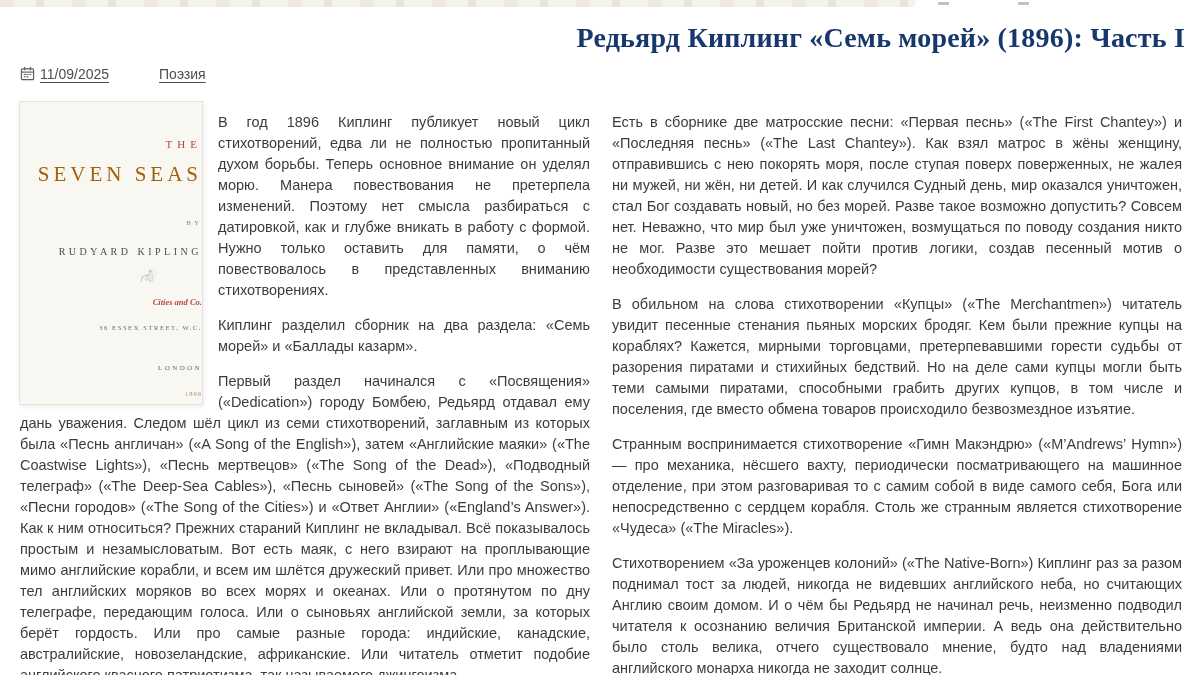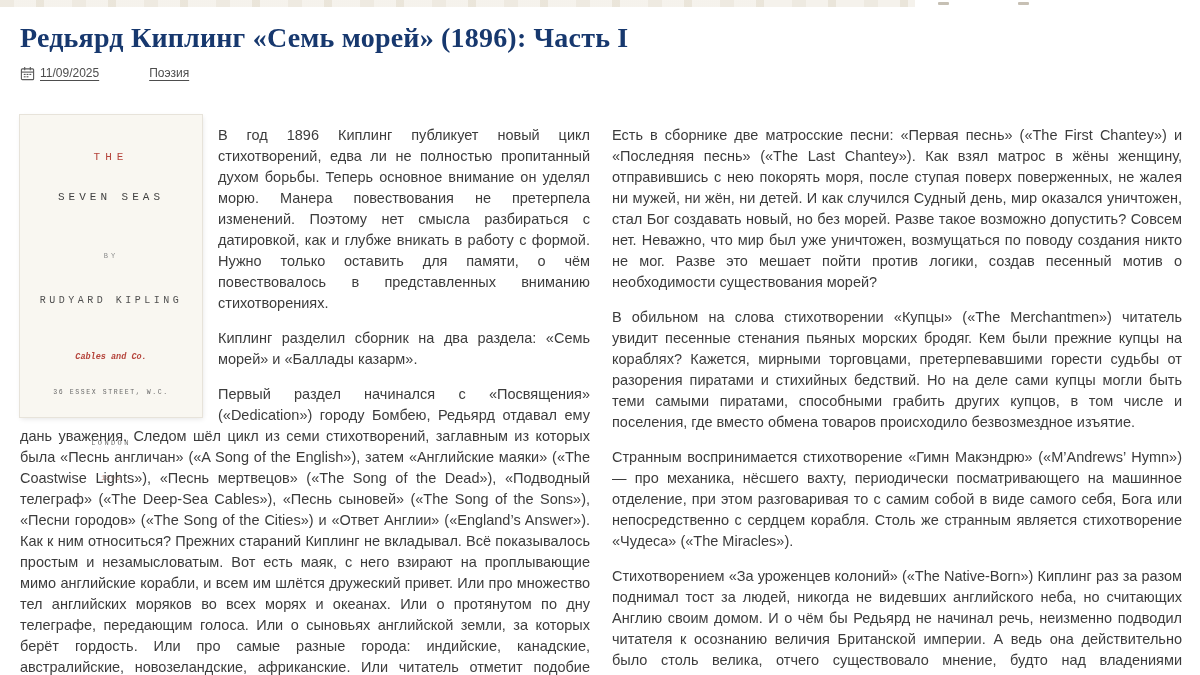--- a/index.html
+++ b/index.html
@@ -15,43 +15,44 @@
   }
   .top-strip .smudge{position:absolute;top:2px;width:11px;height:3px;background:#b4ab9b;border-radius:1px;}
   .smudge.s1{left:938px;} .smudge.s2{left:1018px;}
 
   .container{padding:10px 15px 0 20px;}
 
   h1.post-title{
     font-family:"Liberation Serif", serif;font-weight:700;
     font-size:28px;line-height:1.1;color:#17386e;margin:6px 0 12px;
     letter-spacing:.2px;
+    text-align:right;
   }
 
-  .meta{display:flex;align-items:center;font-size:12px;color:#4d4d4d;margin-bottom:32px;}
+  .meta{display:flex;align-items:center;font-size:14px;color:#4d4d4d;margin-bottom:18px;}
   .meta .cal{width:15px;height:15px;margin-right:5px;flex:0 0 auto;}
   .meta a{color:#4d4d4d;text-decoration:underline;text-underline-offset:3px;cursor:pointer;}
   .meta .cat{margin-left:50px;text-align:center;}
 
   .article{display:flex;gap:22px;}
   .col{width:570px;text-align:justify;font-size:14.5px;line-height:21px;color:#3c3c3c;}
   .col p{margin:12px 0 14px;}
 
   
   .book-figure{
     float:left;width:182px;height:302px;margin:2px 16px 4px 0;
     background:#f9f7f1;
     box-shadow:0 0 0 1px #e7e3da, 1px 2px 5px rgba(0,0,0,.10);
-    display:flex;flex-direction:column;align-items:center;
-    font-family:Liberation Mono, monospace;text-align:center;cursor:pointer;gap:10px;
+    display:flex;flex-direction:column;align-items:flex-end;
+    font-family:Liberation Serif, serif;text-align:center;cursor:pointer;
   }
   .bc-the     {margin-top:32px;font-size:11px;letter-spacing:5px;color:#b5443b;}
-  .bc-title   {margin-top:9px;font-size:11px;letter-spacing:4px;color:#404040;}
+  .bc-title   {margin-top:9px;font-size:21px;letter-spacing:4px;color:#a16207;}
   .bc-by      {margin-top:28px;font-size:7px;letter-spacing:3px;color:#8d8d8d;}
-  .bc-author  {margin-top:13px;font-size:10px;letter-spacing:3.5px;color:#4f4f4f;}
+  .bc-author  {margin-top:7px;font-size:10px;letter-spacing:3.5px;color:#4f4f4f;}
   .bc-illu    {margin-top:6px;width:104px;height:94px;}
   .bc-pub     {margin-top:10px;font-size:8.5px;color:#b5443b;font-weight:700;font-style:italic;}
   .bc-address {margin-top:4px;font-size:6.5px;letter-spacing:1.6px;color:#6a6a6a;}
   .bc-city    {margin-top:20px;font-size:7px;letter-spacing:2.4px;color:#6a6a6a;}
   .bc-year    {margin-top:4px;font-size:6.5px;letter-spacing:1px;color:#c28a81;}
 </style>
 </head>
 <body>
 
 <div class="top-strip">
@@ -114,21 +115,21 @@
           <circle cx="56" cy="22" r="8" fill="#f3f1ea" stroke-width="1.1"></circle>
           <path d="M48 18 Q56 10 66 18 L64 24 Q56 18 50 24 Z" fill="#e4e1d8" stroke-width="1"></path>
           <path d="M50 29 Q38 44 40 66 Q42 84 50 92 L76 90 Q82 70 76 52 Q72 38 63 31 Z" fill="#efede6" stroke-width="1.2"></path>
           <path d="M52 38 Q42 46 32 58" stroke-width="1.2"></path>
           <g stroke="#a3a3a3" stroke-width="0.6">
             <path d="M54 44 Q48 58 50 76"></path>
               <path d="M62 40 Q58 58 60 82"></path>
               <path d="M70 46 Q68 62 70 82"></path>
           </g>
         </svg>
-        <div class="bc-pub">Cables and Co.</div>
+        <div class="bc-pub">Cities and Co.</div>
         <div class="bc-address">36 ESSEX STREET, W.C.</div>
         <div class="bc-city">LONDON</div>
         <div class="bc-year">1896</div>
       </div>
 
       <p>В год 1896 Киплинг публикует новый цикл стихотворений, едва ли не полностью пропитанный духом борьбы. Теперь основное внимание он уделял морю. Манера повествования не претерпела изменений. Поэтому нет смысла разбираться с датировкой, как и глубже вникать в работу с формой. Нужно только оставить для памяти, о чём повествовалось в представленных вниманию стихотворениях.</p>
       <p>Киплинг разделил сборник на два раздела: «Семь морей» и «Баллады казарм».</p>
       <p>Первый раздел начинался с «Посвящения» («Dedication») городу Бомбею, Редьярд отдавал ему дань уважения. Следом шёл цикл из семи стихотворений, заглавным из которых была «Песнь англичан» («A Song of the English»), затем «Английские маяки» («The Coastwise Lights»), «Песнь мертвецов» («The Song of the Dead»), «Подводный телеграф» («The Deep-Sea Cables»), «Песнь сыновей» («The Song of the Sons»), «Песни городов» («The Song of the Cities») и «Ответ Англии» («England’s Answer»). Как к ним относиться? Прежних стараний Киплинг не вкладывал. Всё показывалось простым и незамысловатым. Вот есть маяк, с него взирают на проплывающие мимо английские корабли, и всем им шлётся дружеский привет. Или про множество тел английских моряков во всех морях и океанах. Или о протянутом по дну телеграфе, передающим голоса. Или о сыновьях английской земли, за которых берёт гордость. Или про самые разные города: индийские, канадские, австралийские, новозеландские, африканские. Или читатель отметит подобие английского квасного патриотизма, так называемого джингоизма.</p>
     </div>
 

